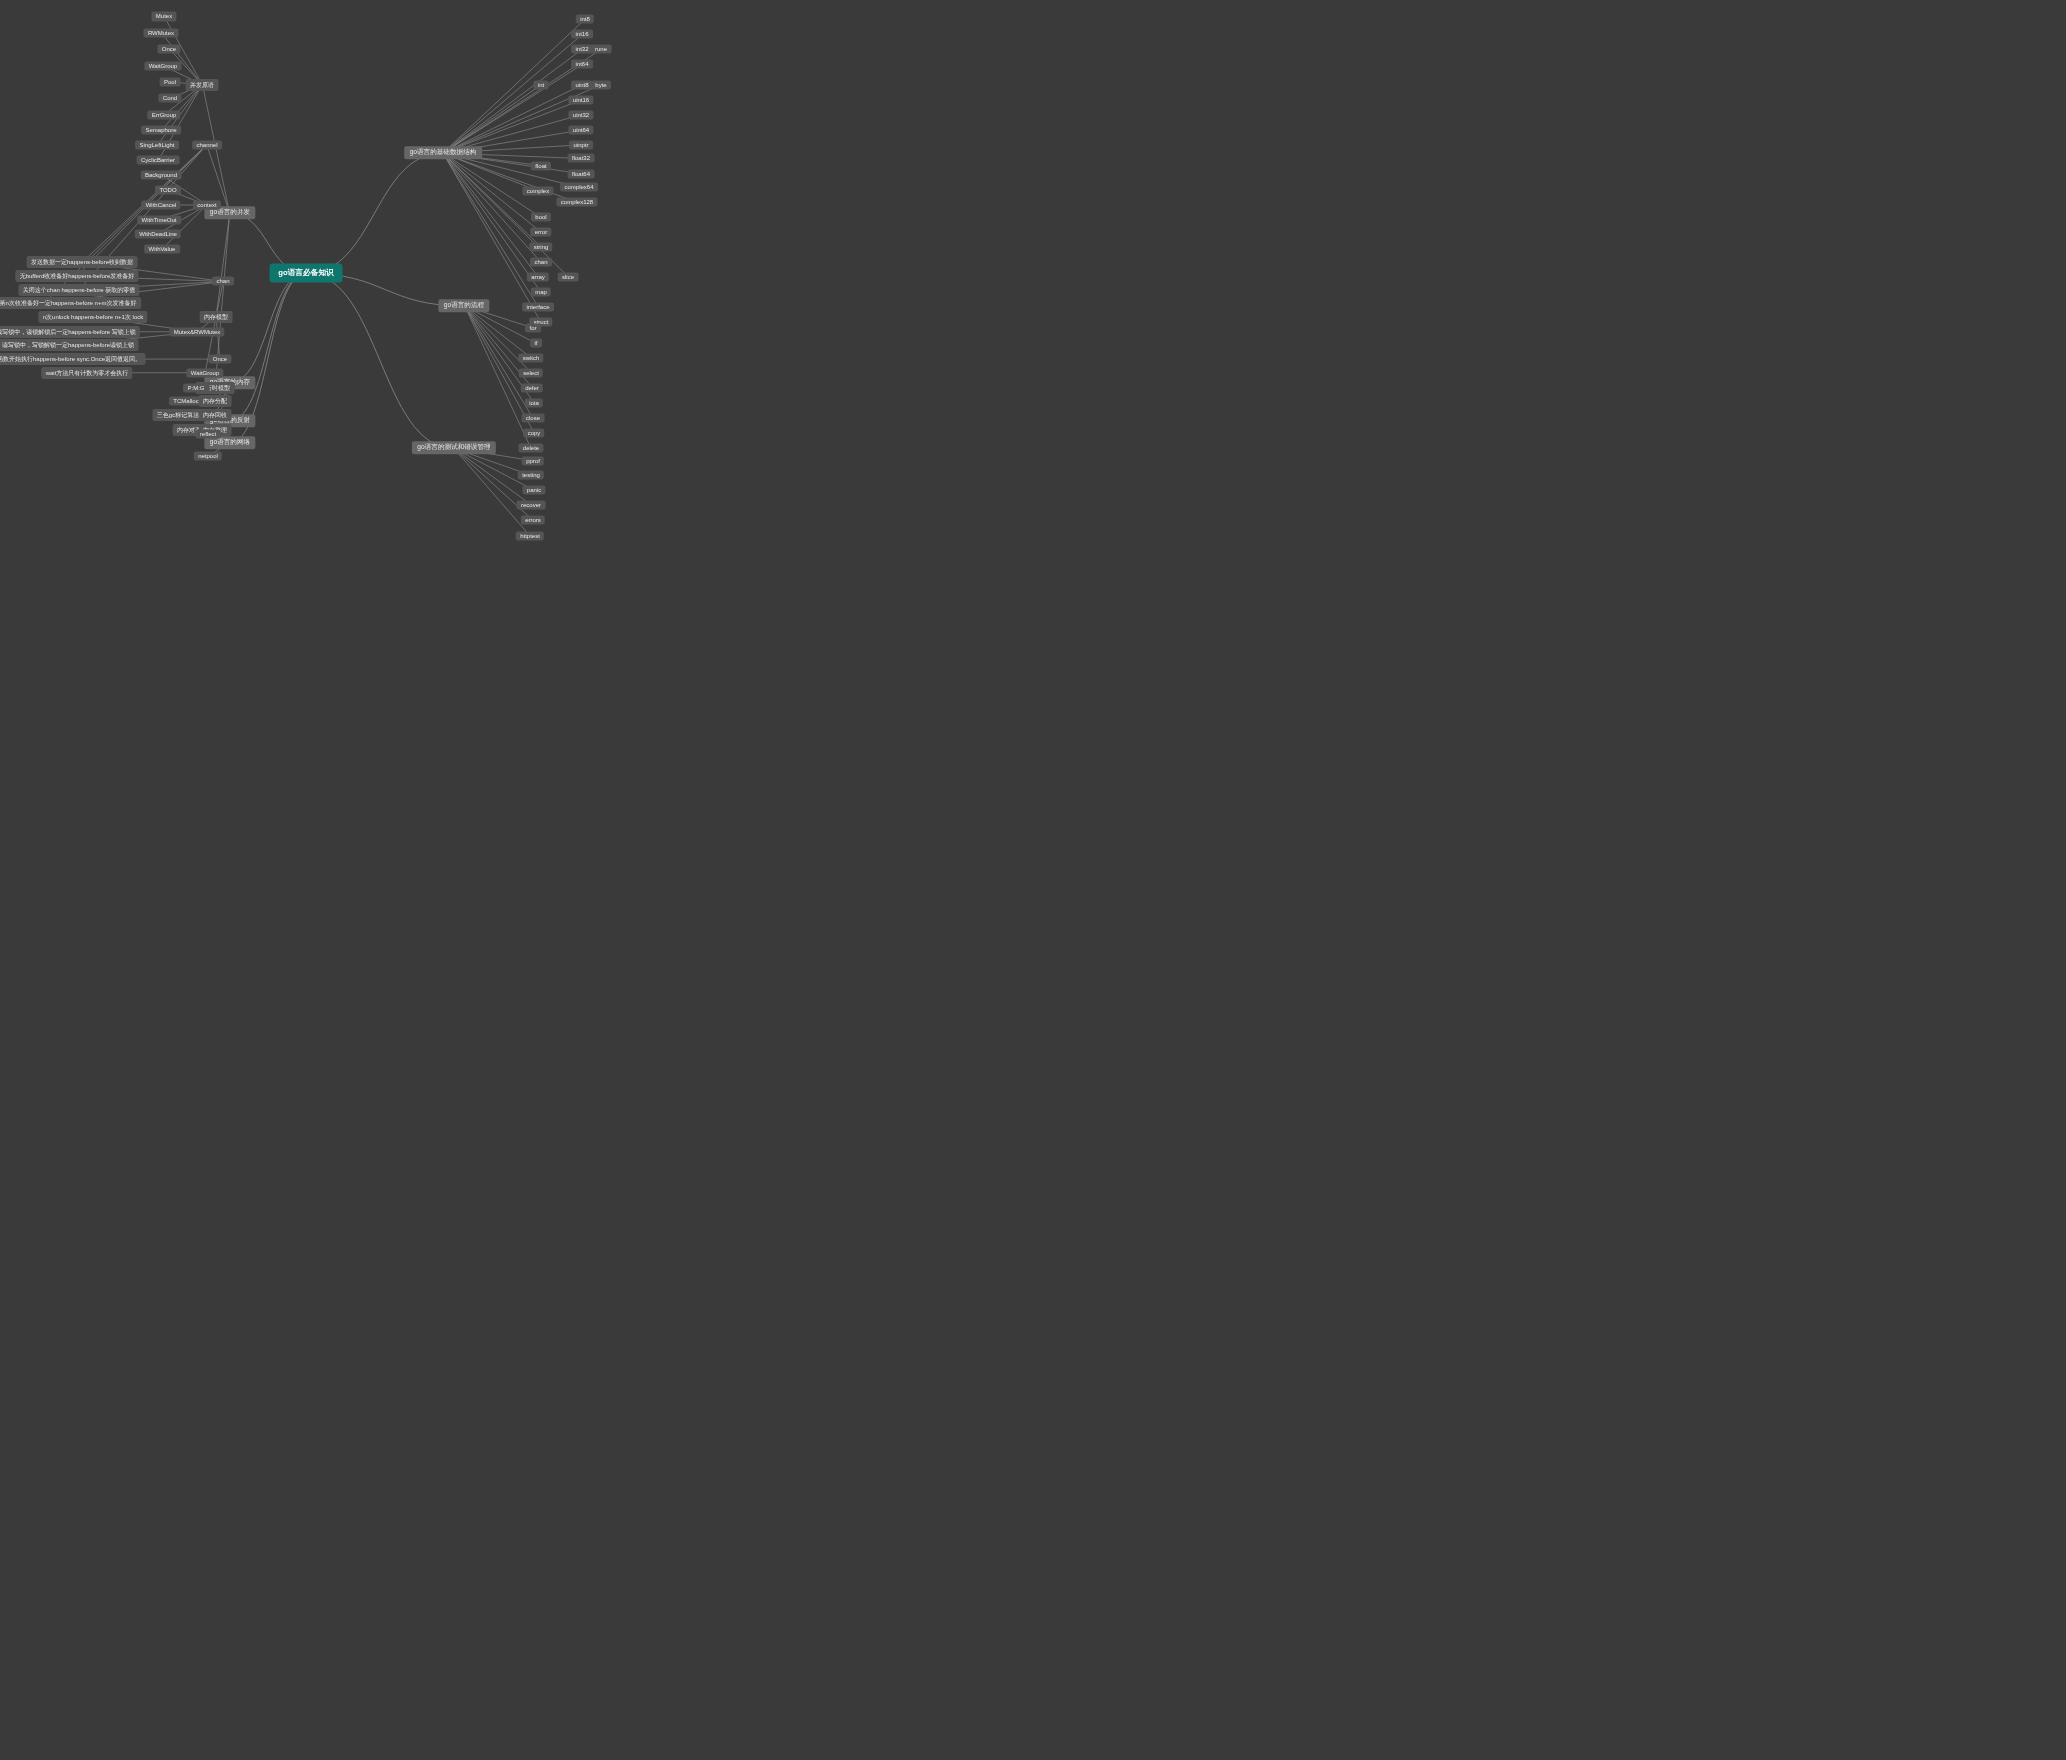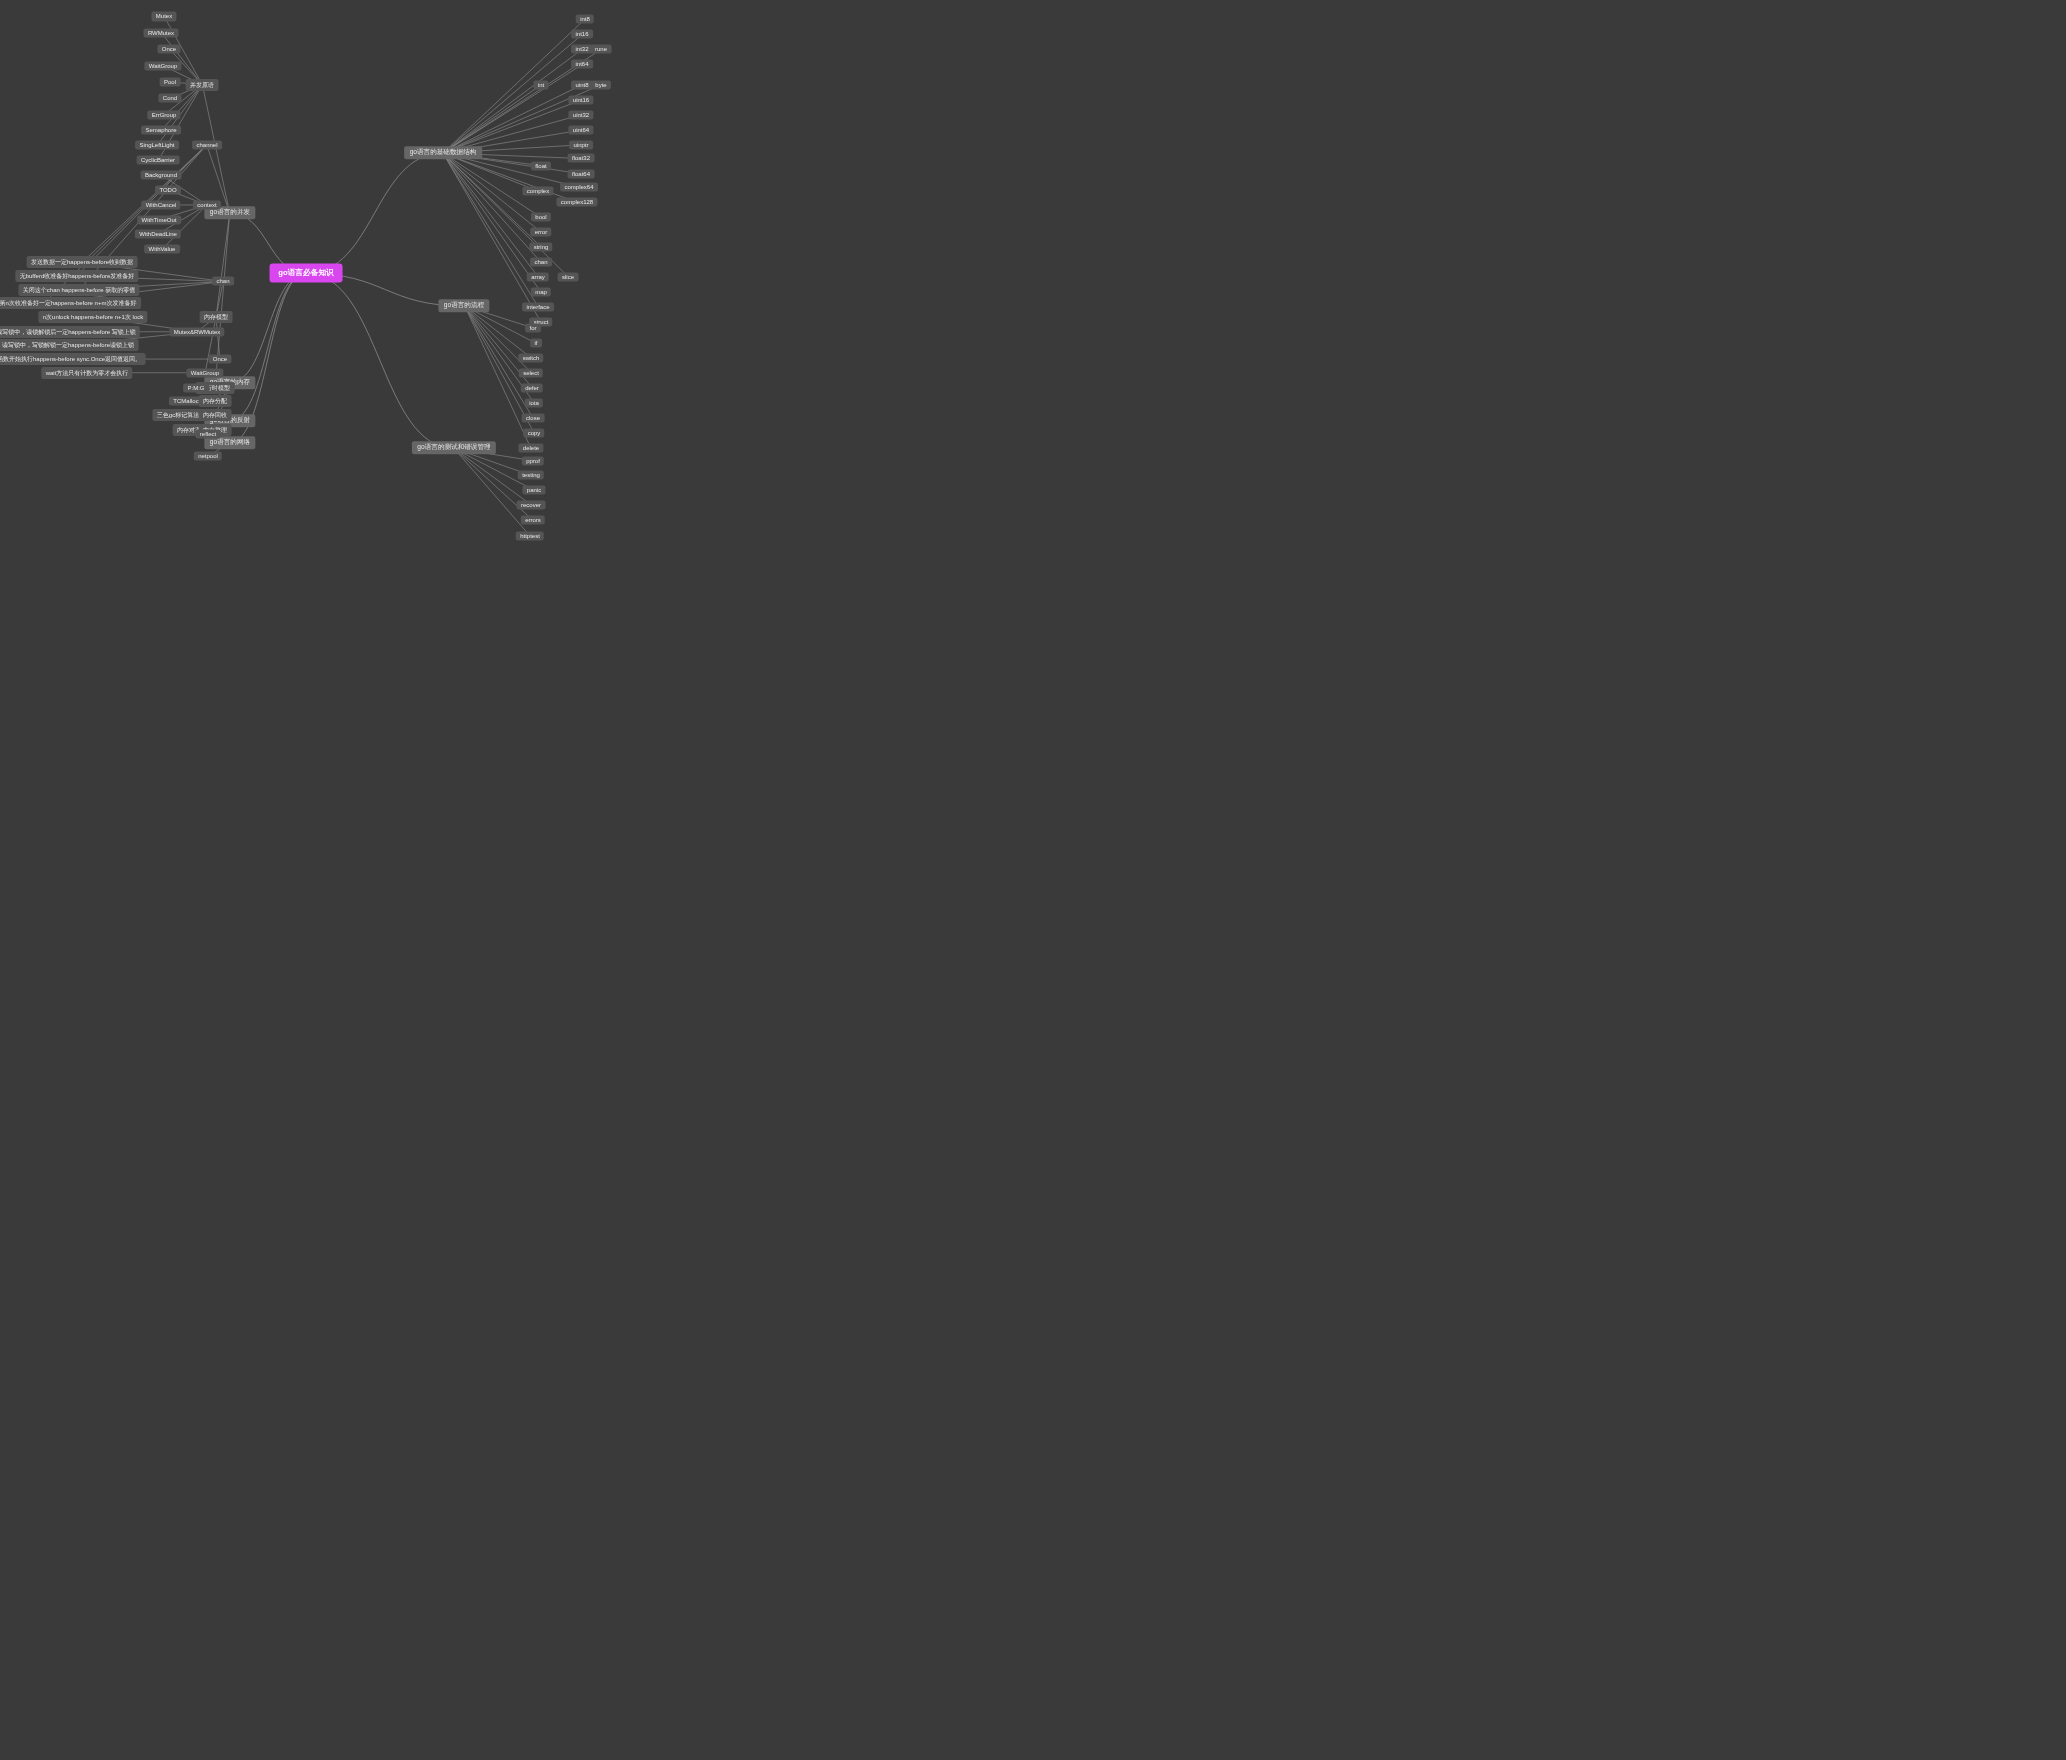--- a/index.html
+++ b/index.html
@@ -21,21 +21,21 @@
       position: absolute;
       background: #555;
       color: #e8e8e8;
       border-radius: 2.2px;
       padding: 1.6px 4.4px;
       font-size: 6px;
       white-space: nowrap;
       text-align: center;
     }
     .node.center {
-      background: #d946ef;
+      background: #0f766e;
       color: #fff;
       font-size: 7.7px;
       font-weight: bold;
       padding: 4.4px 8.7px;
       border-radius: 3.3px;
     }
     .node.section {
       background: #666;
       color: #e8e8e8;
       font-size: 6.6px;

